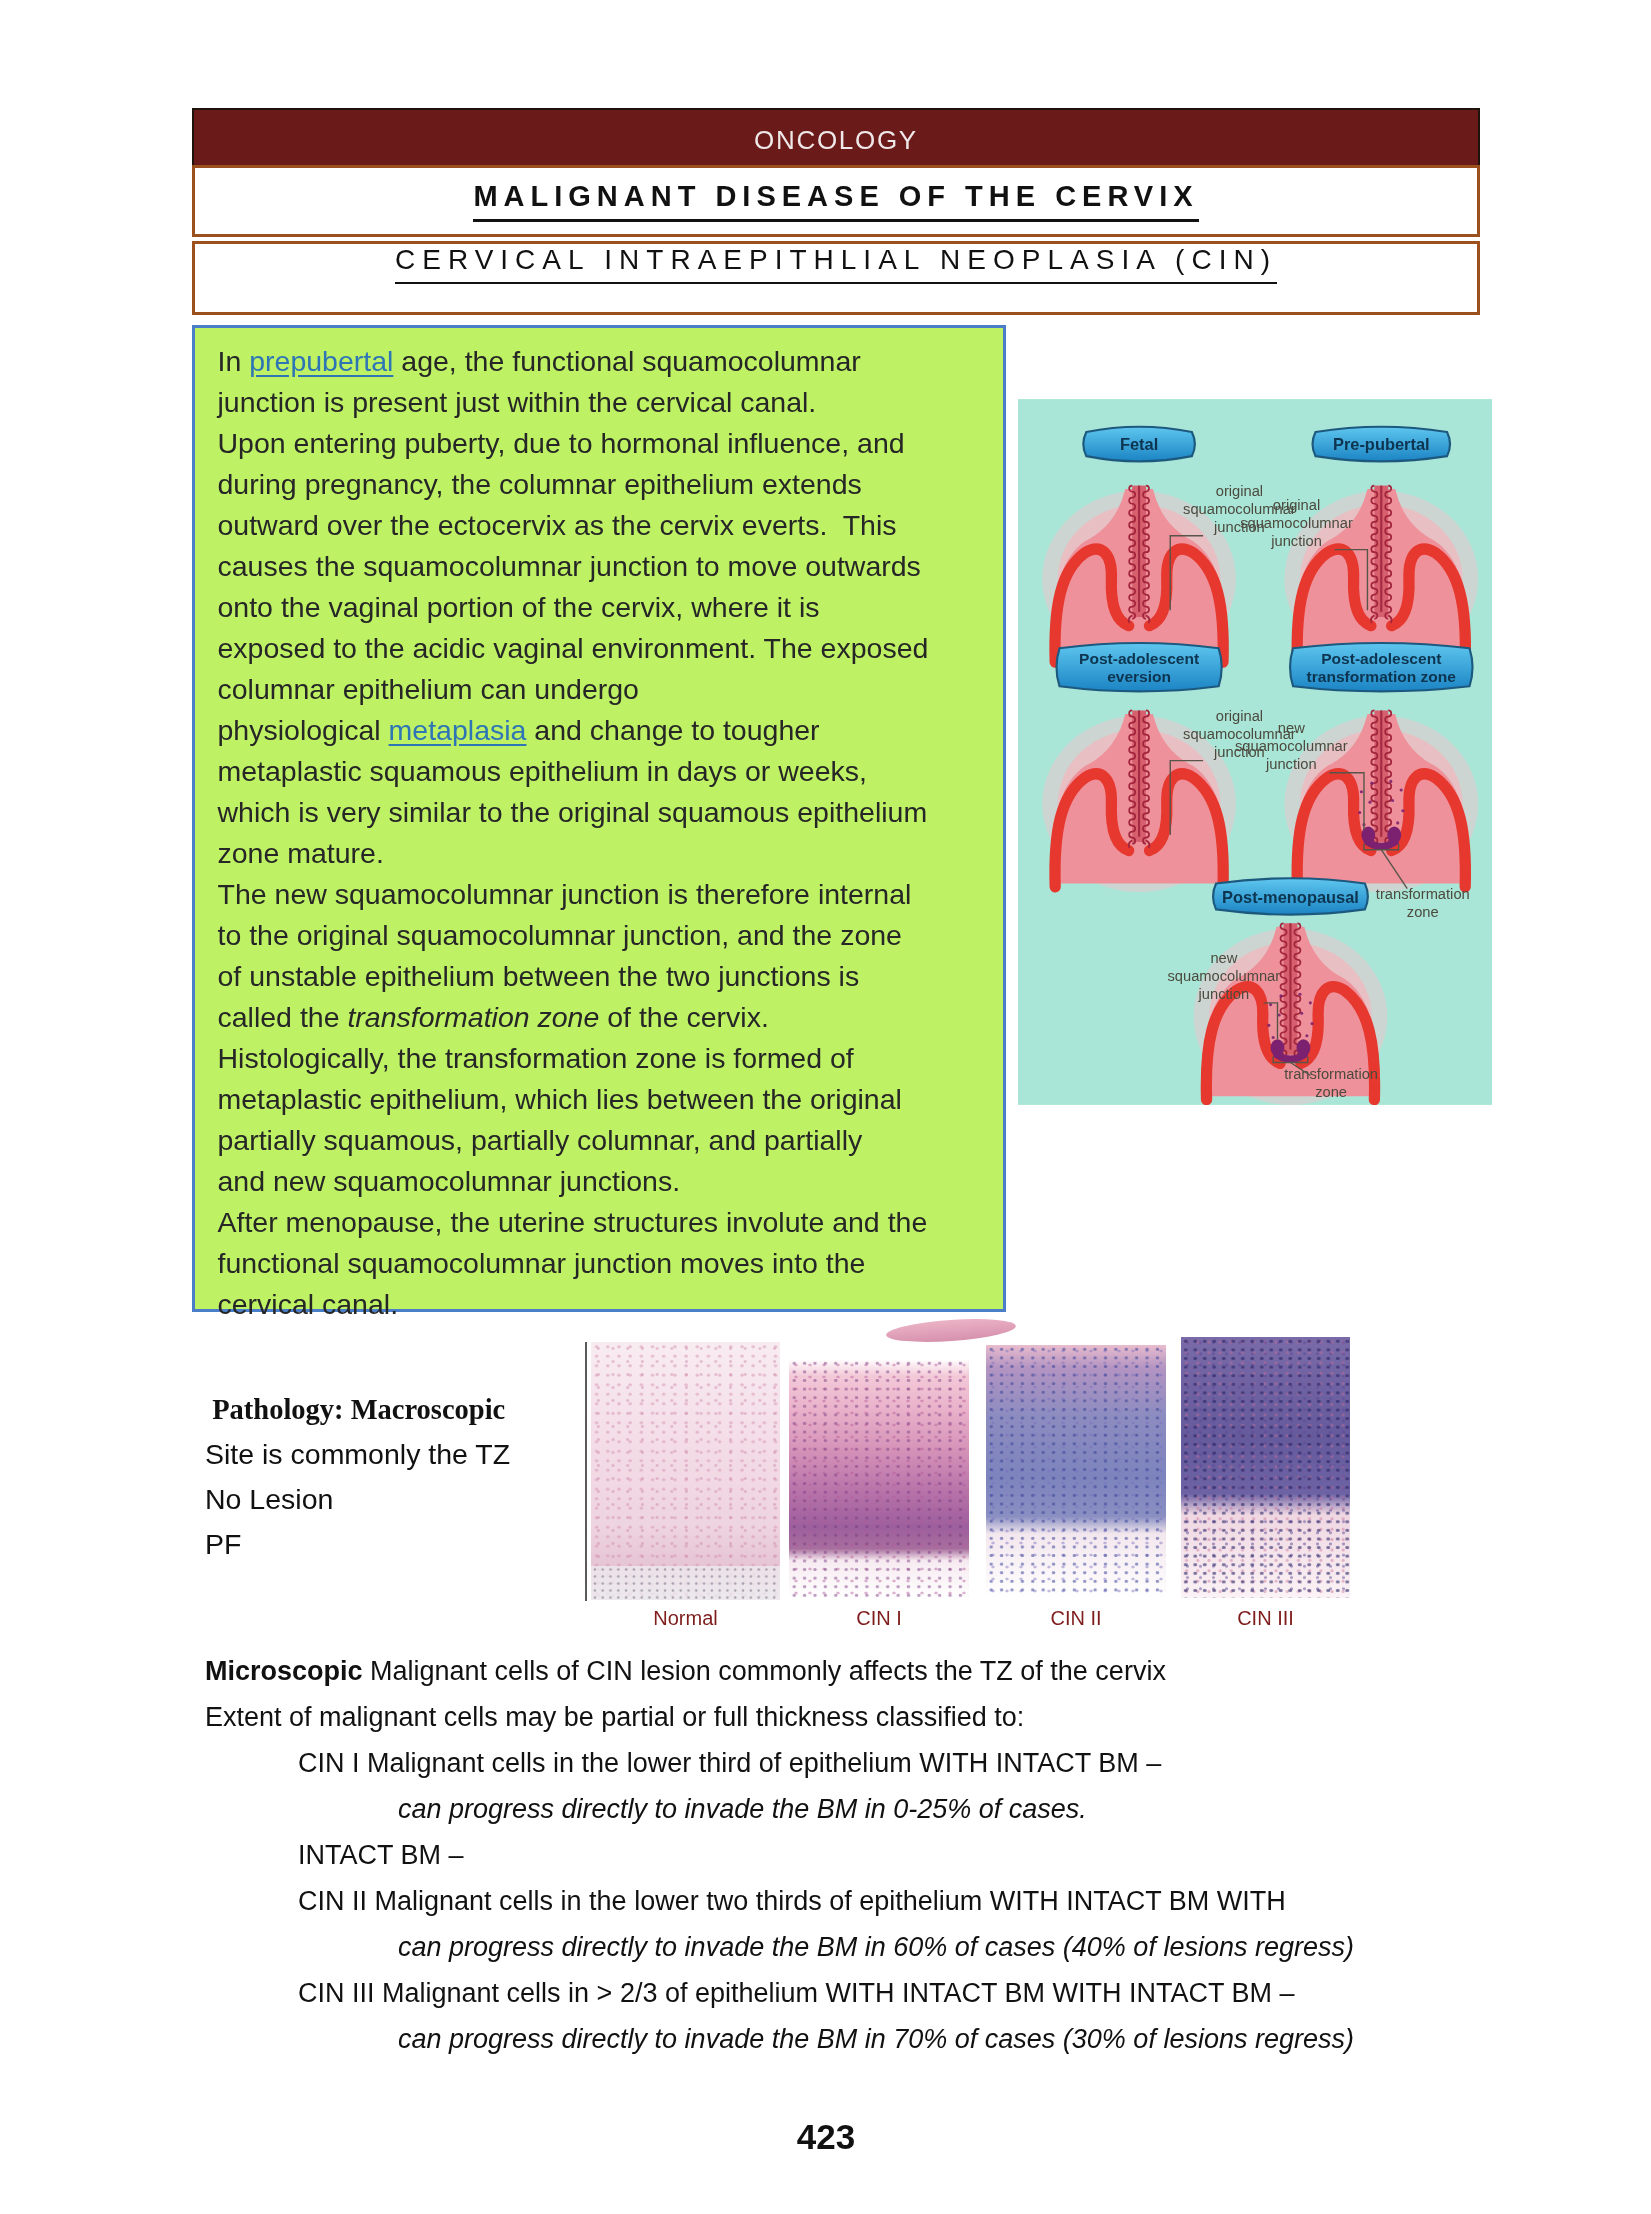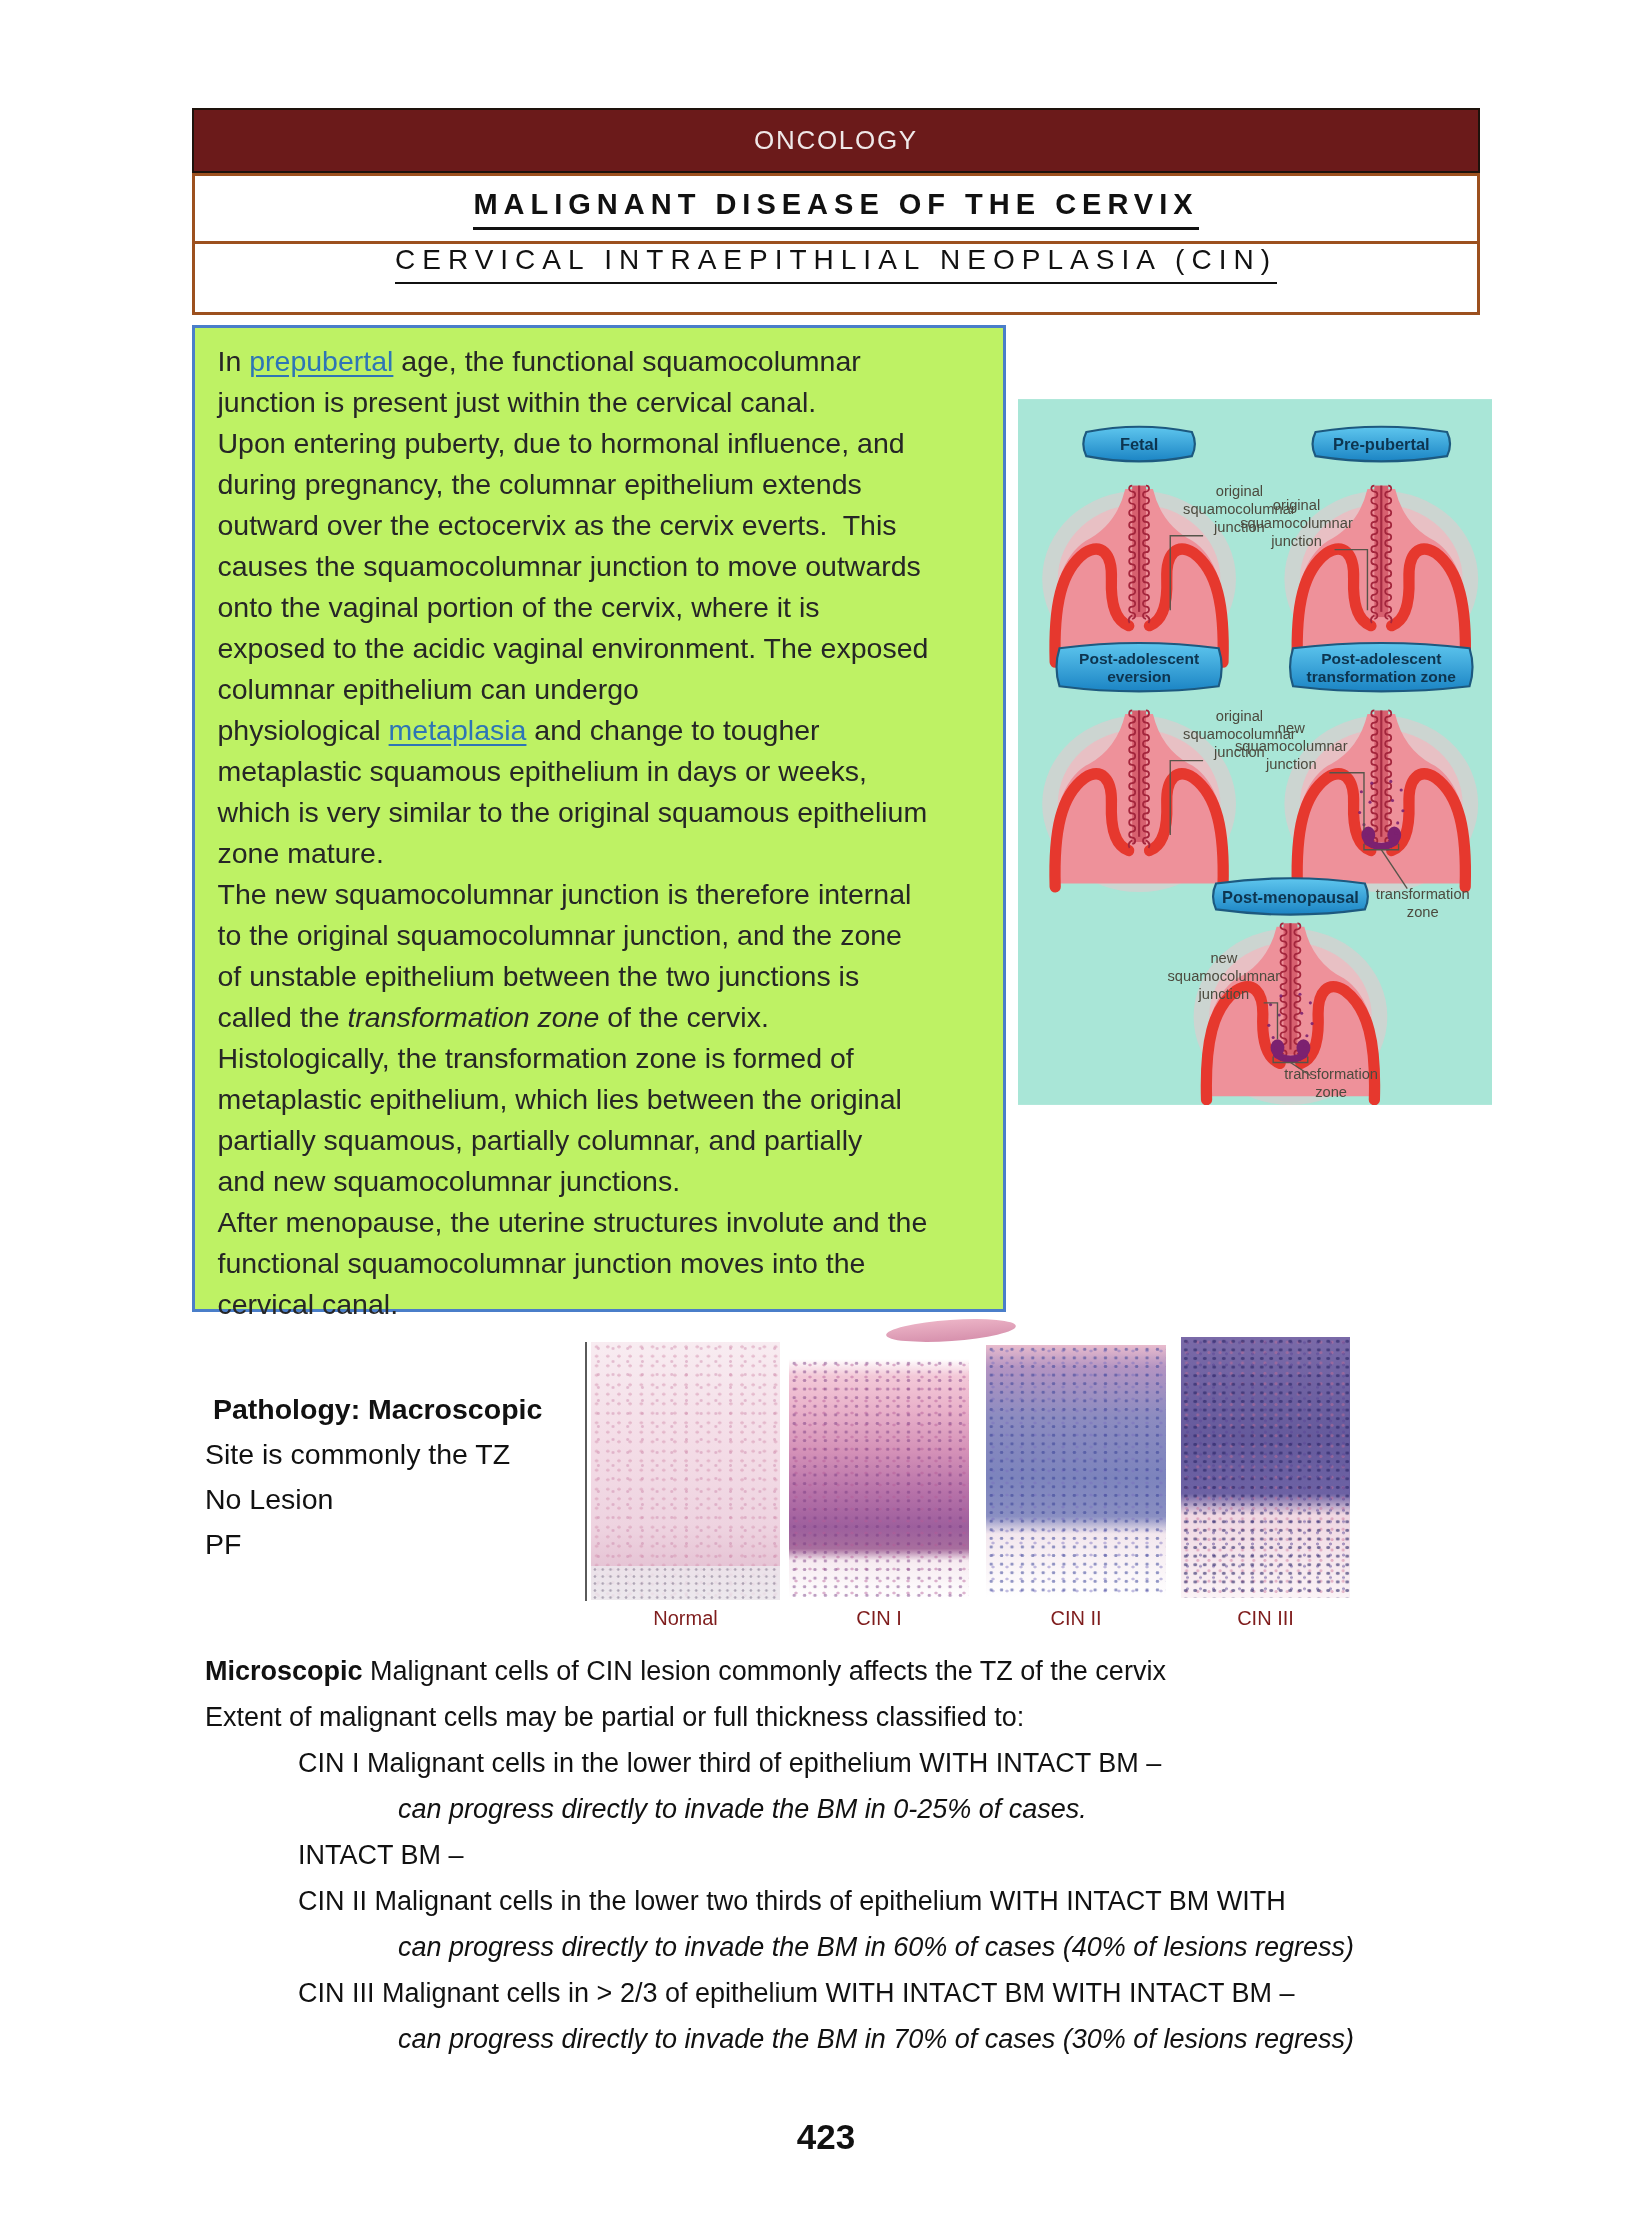--- a/index.html
+++ b/index.html
@@ -4,21 +4,21 @@
 <style>
   html,body{margin:0;padding:0;}
   body{width:1652px;height:2215px;background:#ffffff;position:relative;
        font-family:"Liberation Sans",sans-serif;overflow:hidden;}
   .abs{position:absolute;}
 
   
   #bar-oncology{left:192px;top:108px;width:1288px;height:65px;background:#6b1a1a;
     border:2.6px solid #1d120c;box-sizing:border-box;display:flex;align-items:center;
     justify-content:center;color:#efe8e8;font-size:26px;letter-spacing:1.7px;}
-  #box-h2{left:192px;top:173px;width:1288px;height:72px;border:3.5px solid #9c501e;
+  #box-h2{left:192px;top:165px;width:1288px;height:72px;border:3.5px solid #9c501e;
     box-sizing:border-box;display:flex;align-items:center;justify-content:center;background:#fff;}
   #box-h2 .ht{font-weight:bold;font-size:29px;letter-spacing:6px;color:#111;
     border-bottom:3.5px solid #111;padding-bottom:6px;white-space:pre;}
   #box-h3{left:192px;top:241px;width:1288px;height:74px;border:3.5px solid #9c501e;
     box-sizing:border-box;display:flex;align-items:flex-start;justify-content:center;background:#fff;}
   #box-h3 .ht{font-weight:normal;font-size:28px;letter-spacing:7px;color:#111;
     border-bottom:2.6px solid #111;padding-bottom:6px;white-space:pre;}
 
   
   #blue-box{left:192px;top:325px;width:814px;height:987px;border:3.5px solid #4a7ec9;
@@ -58,21 +58,21 @@
       radial-gradient(rgba(90,70,150,.5) 1.3px, transparent 2px),
       radial-gradient(rgba(200,110,150,.45) 1.2px, transparent 1.9px),
       linear-gradient(180deg,#7a6aa8 0%,#655a9c 38%,#6d62a4 60%,#efd7e2 68%,#fbf3f6 100%);
       background-size:9.5px 8.6px,13px 11.2px,11.2px 10.4px,100% 100%;}
   #fragment{left:886px;top:1320px;width:130px;height:21px;border-radius:50%;
       transform:rotate(-4deg);background:linear-gradient(180deg,#e9aabf,#d285a4);opacity:.9;}
 
   
   #path-block{left:205px;top:1387px;color:#111;}
   .pline{font-size:28.5px;line-height:45px;white-space:pre;}
-  .pline.b{font-weight:bold;}
+  .pline.b{font-weight:bold;font-family:Liberation Serif, serif;}
   #micro-block{left:205px;top:1648px;color:#111;}
   .mline{font-size:27px;line-height:46px;white-space:pre;}
   .mline .b{font-weight:bold;}
   .mline.it{font-style:italic;}
   .ind1{padding-left:93px;}
   .ind2{padding-left:193px;}
 
   #page-num{left:0;top:2117px;width:1652px;text-align:center;
     font-weight:bold;font-size:35px;color:#111;}
 </style>

